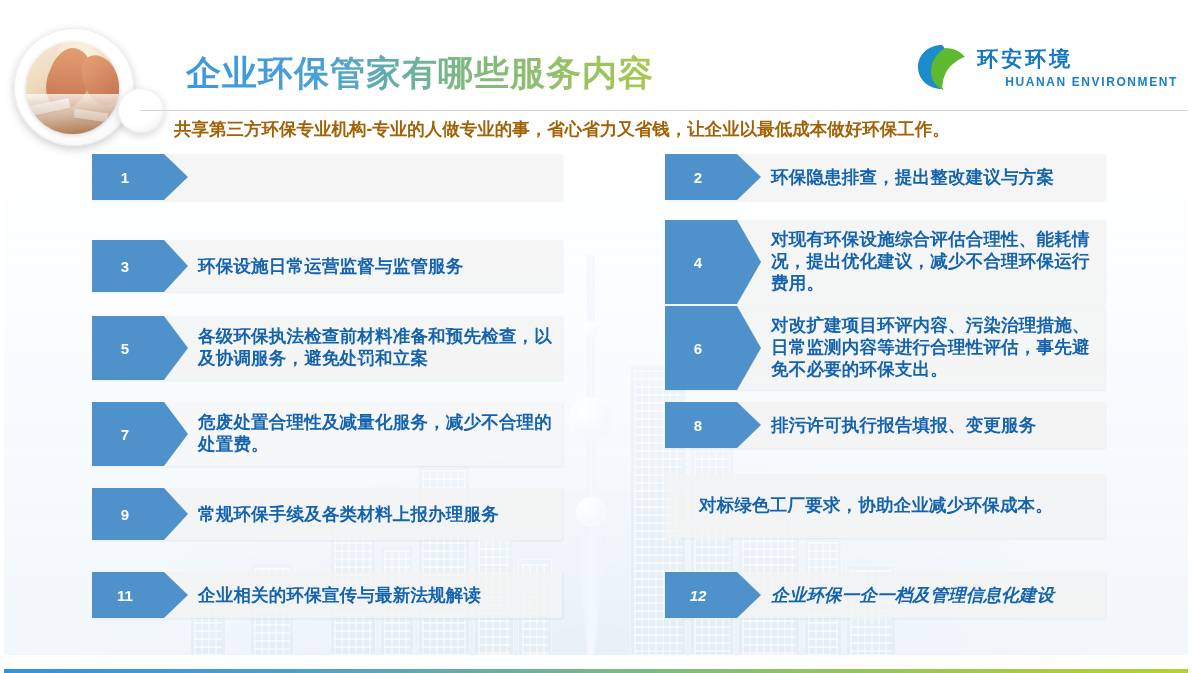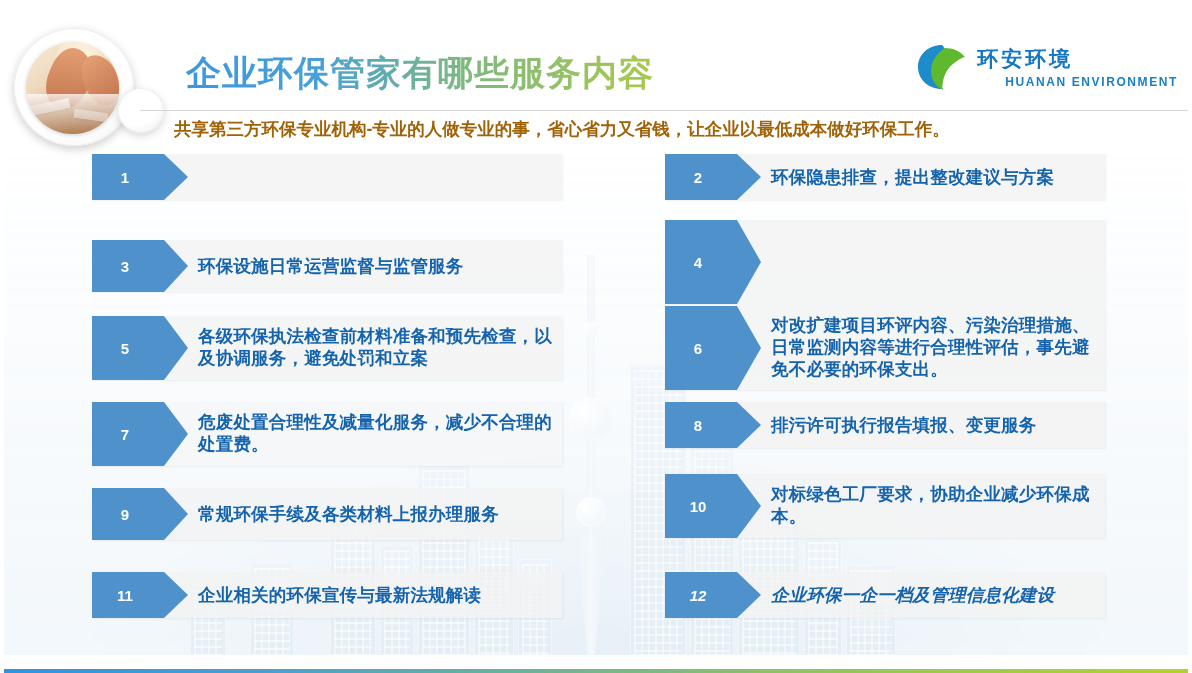--- a/index.html
+++ b/index.html
@@ -280,31 +280,31 @@
       </div>
     </div>
 
     <div class="col col-right">
       <div class="item" style="top:0px;   height:46px; width:440px;">
         <div class="badge">2</div>
         <div class="label">环保隐患排查，提出整改建议与方案</div>
       </div>
       <div class="item tall" style="top:66px;  height:84px; width:440px;">
         <div class="badge">4</div>
+        <div class="label">对现有环保设施综合评估合理性、能耗情况，提出优化建议，减少不合理环保运行费用。</div>
       </div>
       <div class="item tall" style="top:152px; height:84px; width:440px;">
         <div class="badge">6</div>
         <div class="label">对改扩建项目环评内容、污染治理措施、日常监测内容等进行合理性评估，事先避免不必要的环保支出。</div>
       </div>
       <div class="item" style="top:248px; height:46px; width:440px;">
         <div class="badge">8</div>
         <div class="label">排污许可执行报告填报、变更服务</div>
       </div>
       <div class="item tall" style="top:320px; height:64px; width:440px;">
-        <div class="badge">10</div>
         <div class="label">对标绿色工厂要求，协助企业减少环保成本。</div>
       </div>
       <div class="item" style="top:418px; height:46px; width:440px;font-style:italic;">
         <div class="badge">12</div>
         <div class="label">企业环保一企一档及管理信息化建设</div>
       </div>
     </div>
   </div>
 
   <div class="bottom-bar"></div>

